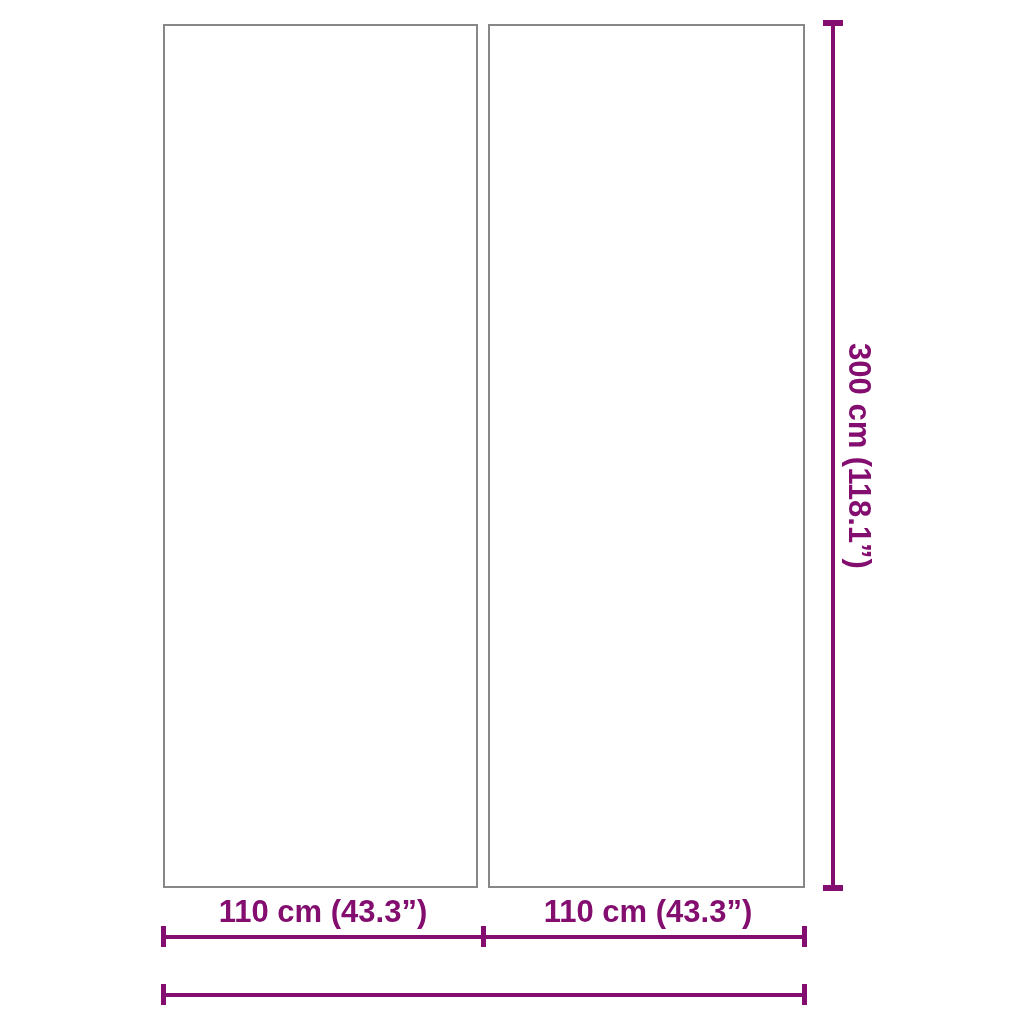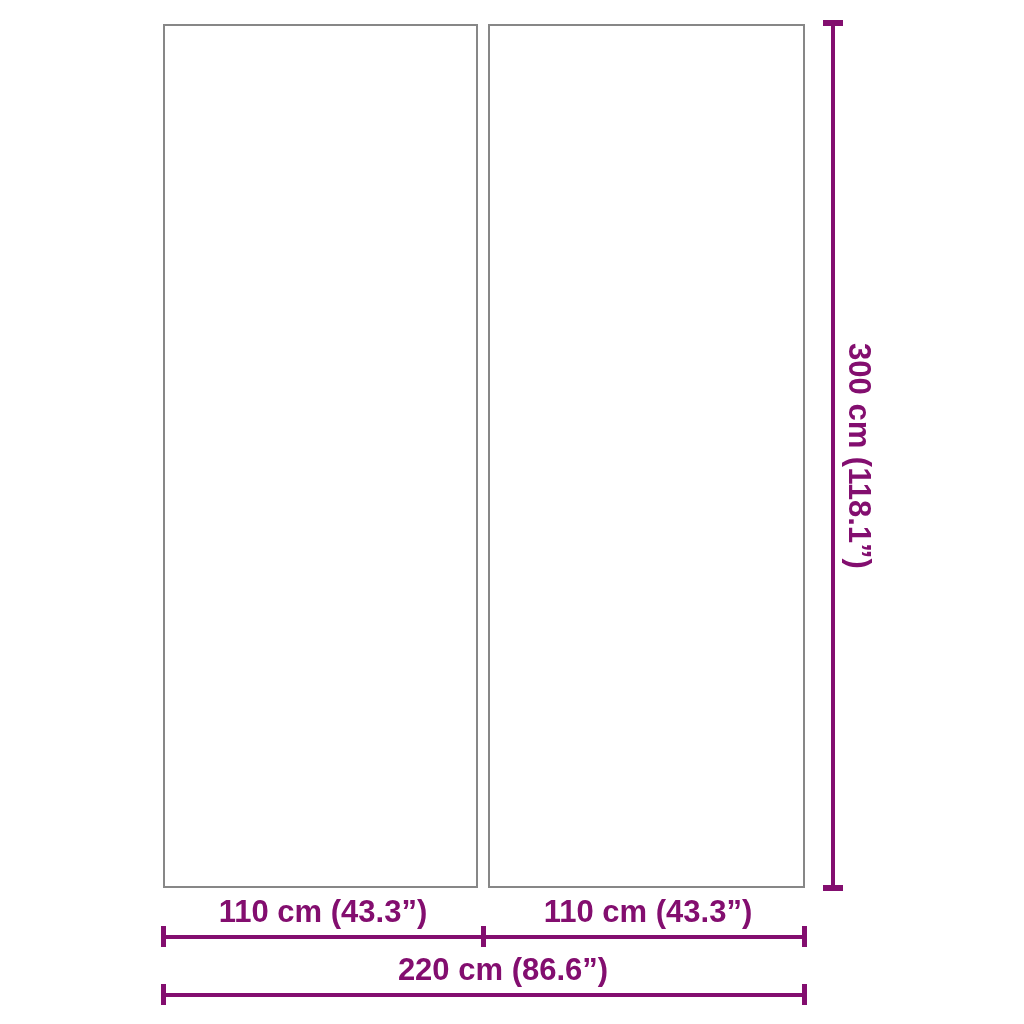--- a/index.html
+++ b/index.html
@@ -70,21 +70,20 @@
   <div class="panel panel-left"></div>
   <div class="panel panel-right"></div>
 
   <div class="dim-label label-left-width">110 cm (43.3”)</div>
   <div class="dim-label label-right-width">110 cm (43.3”)</div>
   <div class="dim-line hline-widths"></div>
   <div class="dim-tick tick-w-left"></div>
   <div class="dim-tick tick-w-mid"></div>
   <div class="dim-tick tick-w-right"></div>
 
-  <div class="dim-label label-total-width">220 cm (86.6”)</div>
   <div class="dim-line hline-total"></div>
   <div class="dim-tick tick-t-left"></div>
   <div class="dim-tick tick-t-right"></div>
 
   <div class="dim-line vline-height"></div>
   <div class="dim-cap cap-v-top"></div>
   <div class="dim-cap cap-v-bottom"></div>
   <div class="dim-label label-height">300 cm (118.1”)</div>
 
 </div>

